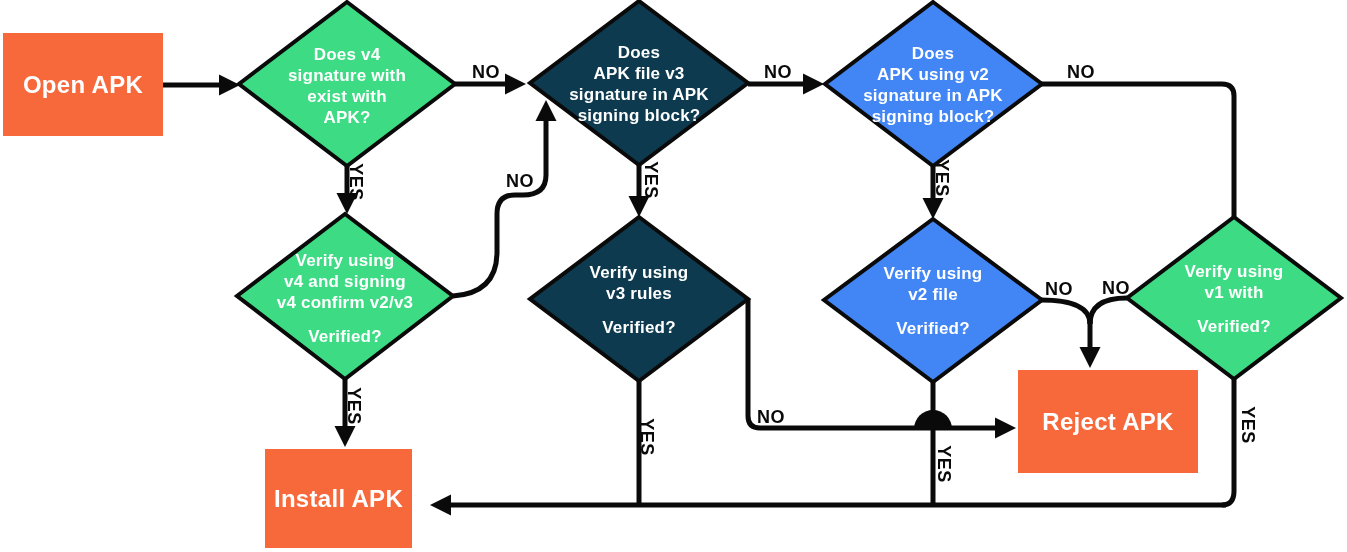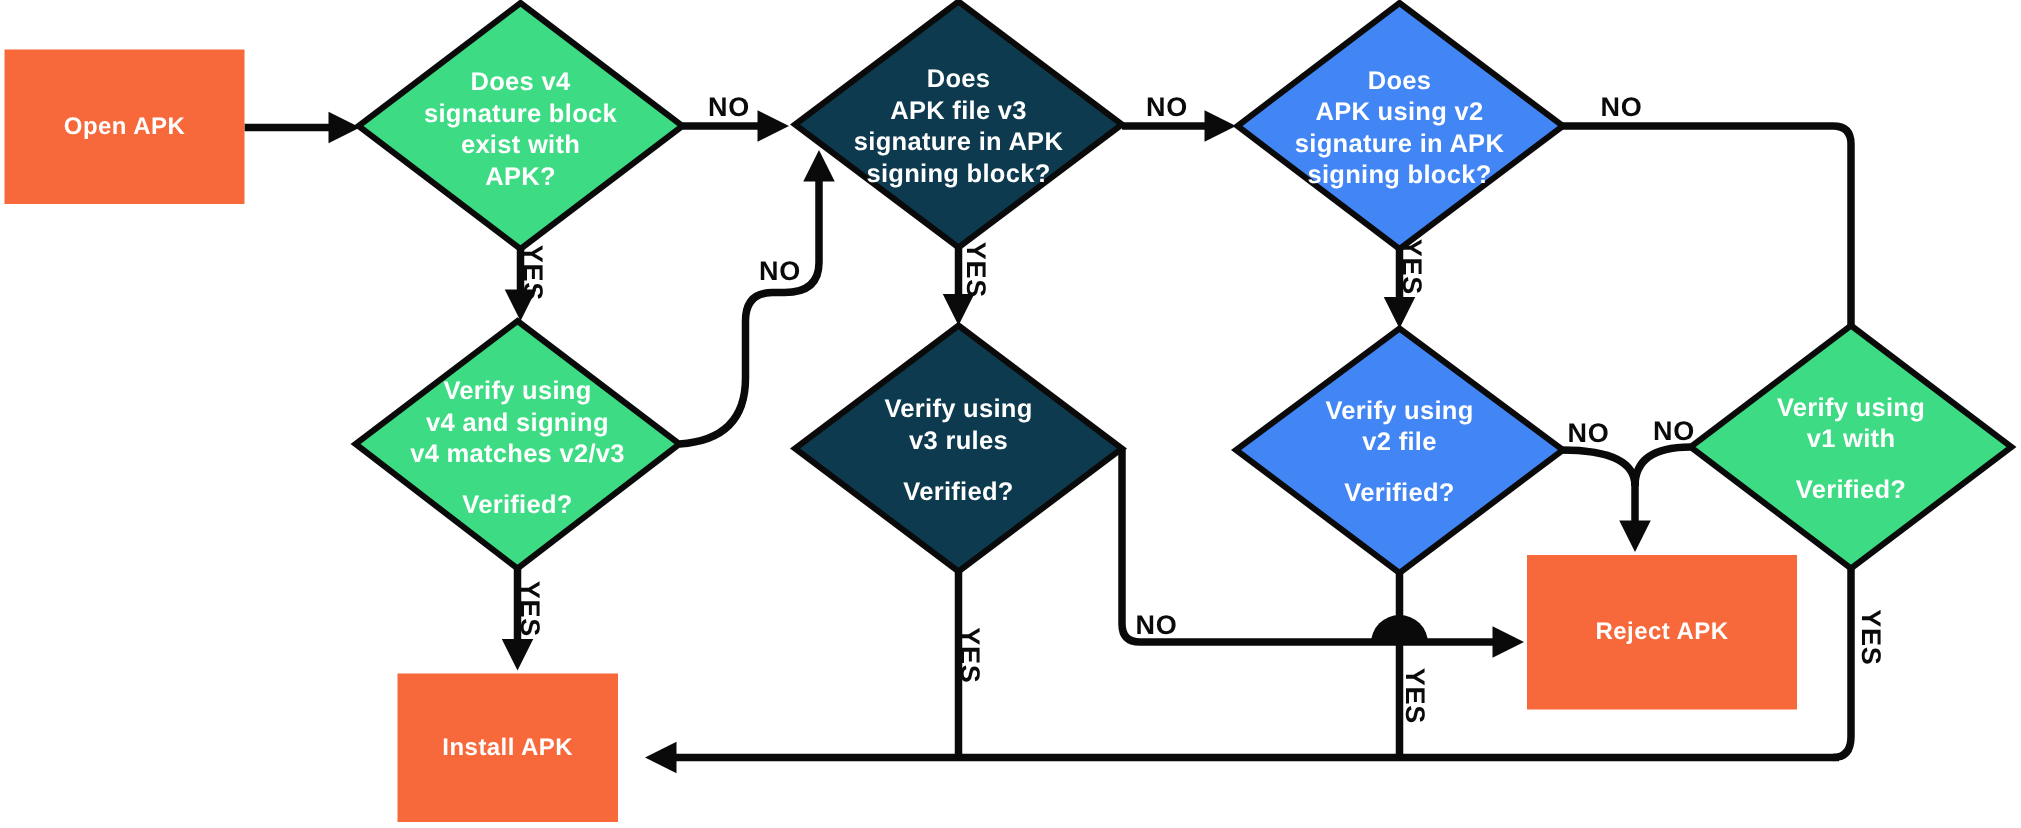--- a/index.html
+++ b/index.html
@@ -15,21 +15,21 @@
   .edge{fill:none;stroke:var(--line);stroke-width:5;}
   .arrowhead{fill:var(--line);stroke:none;}
   .bridge{fill:var(--line);stroke:none;}
   .shape{stroke:var(--line);stroke-width:4;}
   .shape.green{fill:var(--green);}
   .shape.navy{fill:var(--navy);}
   .shape.blue{fill:var(--blue);}
   .rect-node{
     position:absolute;background:var(--orange);color:var(--node_text);
     display:flex;align-items:center;justify-content:center;
-    font-weight:bold;font-size:16px;letter-spacing:.3px;
+    font-weight:bold;font-size:24px;letter-spacing:.3px;
   }
   .diamond-label{
     position:absolute;color:var(--node_text);display:flex;flex-direction:column;
     align-items:center;justify-content:center;text-align:right;
     font-weight:bold;font-size:17px;line-height:21px;letter-spacing:.2px;
   }
   .diamond-label .q-gap{margin-top:13px;}
   .edge-label{
     position:absolute;color:var(--edge_label_text);font-weight:bold;font-size:18px;
     letter-spacing:.5px;transform:translate(-50%,-50%);white-space:nowrap;
@@ -88,40 +88,40 @@
   </div>
   <div class="rect-node" style="left:1018px;top:370px;width:180px;height:103px;">
     <span>Reject APK</span>
   </div>
   <div class="rect-node" style="left:265px;top:449px;width:147px;height:99px;">
     <span>Install APK</span>
   </div>
 
   <div class="diamond-label" style="left:247px;top:24px;width:200px;height:124px;">
     <span>Does v4</span>
-    <span>signature block</span>
+    <span>signature with</span>
     <span>exist with</span>
     <span>APK?</span>
   </div>
   <div class="diamond-label" style="left:539px;top:22px;width:200px;height:124px;">
     <span>Does</span>
     <span>APK file v3</span>
     <span>signature in APK</span>
     <span>signing block?</span>
   </div>
   <div class="diamond-label" style="left:833px;top:23px;width:200px;height:124px;">
     <span>Does</span>
     <span>APK using v2</span>
     <span>signature in APK</span>
     <span>signing block?</span>
   </div>
   <div class="diamond-label" style="left:245px;top:228px;width:200px;height:140px;">
     <span>Verify using</span>
     <span>v4 and signing</span>
-    <span>v4 matches v2/v3</span>
+    <span>v4 confirm v2/v3</span>
     <span class="q-gap">Verified?</span>
   </div>
   <div class="diamond-label" style="left:539px;top:240px;width:200px;height:120px;">
     <span>Verify using</span>
     <span>v3 rules</span>
     <span class="q-gap">Verified?</span>
   </div>
   <div class="diamond-label" style="left:833px;top:241px;width:200px;height:120px;">
     <span>Verify using</span>
     <span>v2 file</span>

